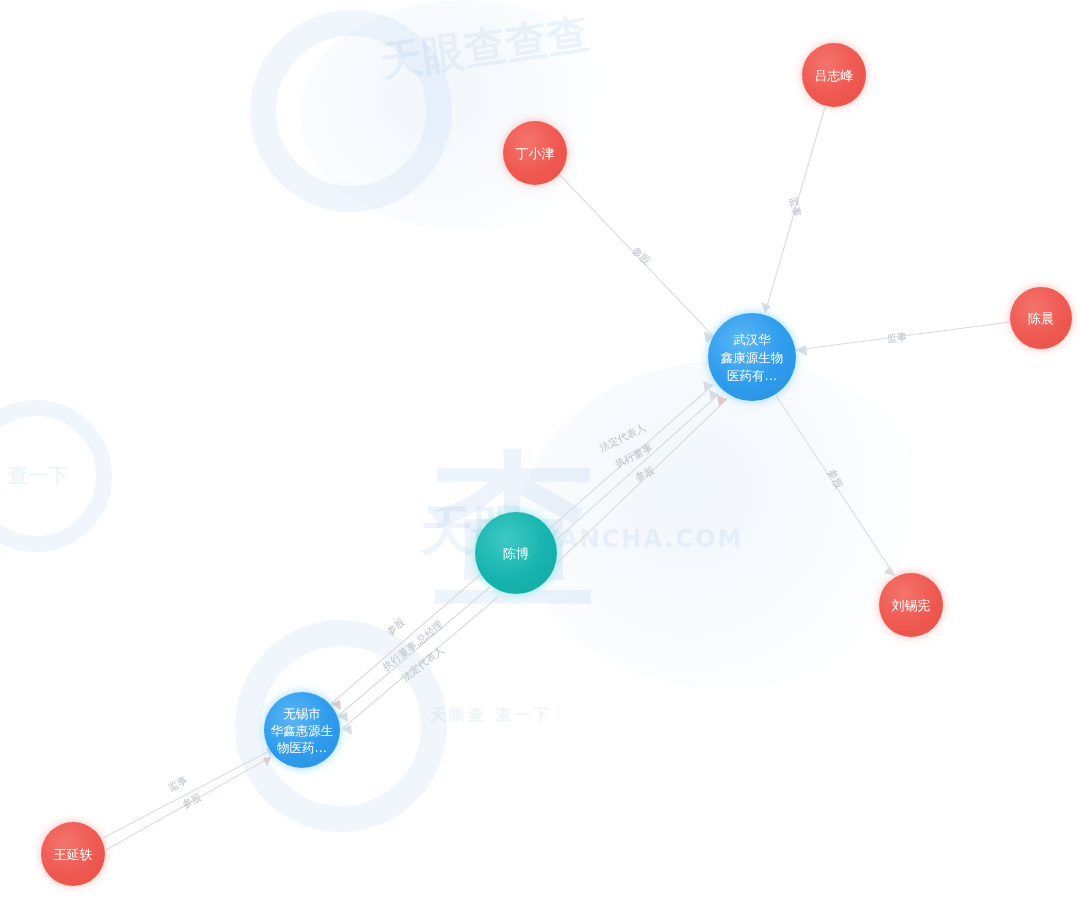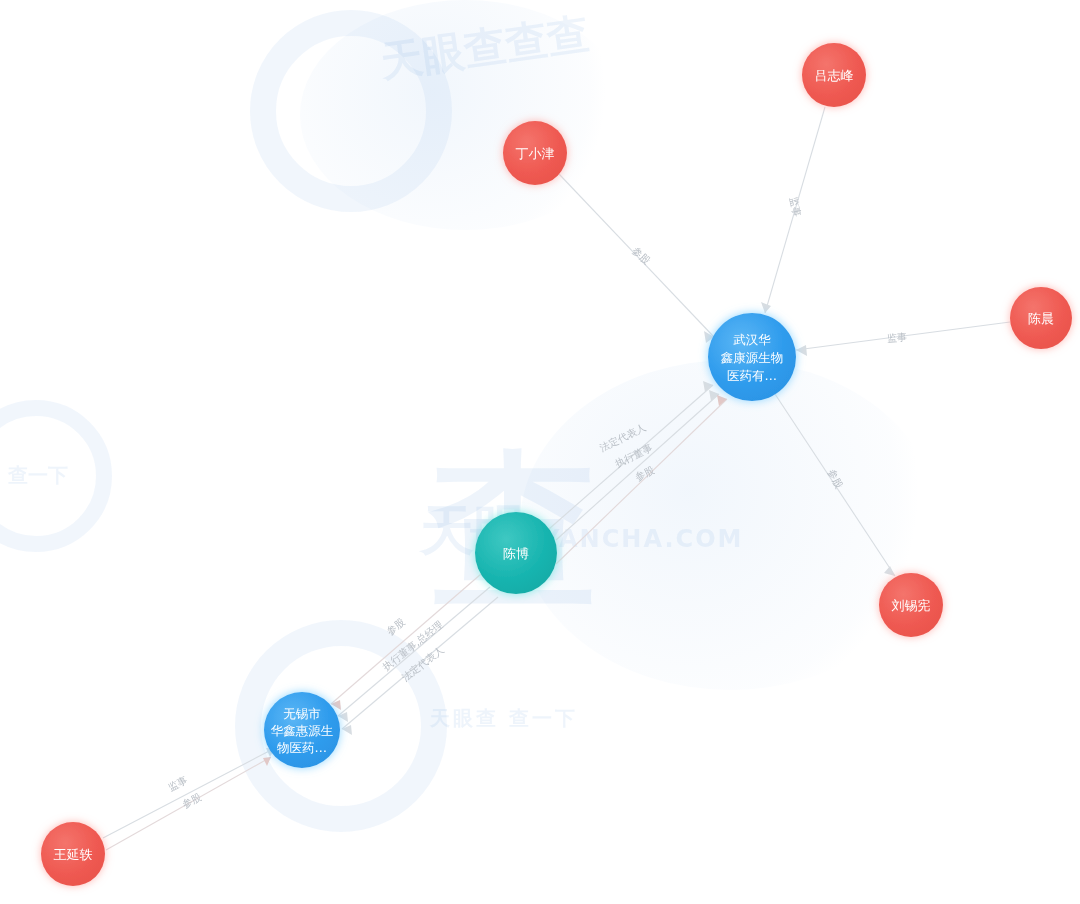--- a/index.html
+++ b/index.html
@@ -52,21 +52,21 @@
     <div class="wm wm-ring" style="left:250px;top:10px;width:150px;height:150px;"></div>
     <div class="wm wm-ring thin" style="left:-40px;top:400px;width:120px;height:120px;"></div>
     <div class="wm wm-ring" style="left:235px;top:620px;width:160px;height:160px;"></div>
     <div class="wm wm-blob" style="left:520px;top:360px;width:420px;height:330px;"></div>
     <div class="wm wm-blob" style="left:300px;top:0px;width:330px;height:230px;"></div>
     <div class="wm wm-text" style="left:430px;top:420px;font-size:168px;letter-spacing:6px;">查</div>
     <div class="wm wm-text" style="left:380px;top:20px;font-size:42px;transform:rotate(-8deg);">天眼查查查</div>
     <div class="wm wm-text" style="left:420px;top:495px;font-size:54px;">天眼</div>
     <div class="wm wm-text" style="left:470px;top:525px;font-size:24px;letter-spacing:2px;">TIANYANCHA.COM</div>
     <div class="wm wm-text" style="left:8px;top:462px;font-size:20px;">查一下</div>
-    <div class="wm wm-text" style="left:430px;top:705px;font-size:20px;letter-spacing:3px;">天眼查 查一下</div>
+    <div class="wm wm-text" style="left:430px;top:705px;font-size:16px;letter-spacing:3px;">天眼查 查一下</div>
   </div>
 
   <svg id="graph" viewBox="0 0 1080 904" xmlns="http://www.w3.org/2000/svg">
     <defs>
       <radialGradient id="gblue" cx="38%" cy="33%" r="78%">
         <stop offset="0%" stop-color="#5bb6f5"></stop>
         <stop offset="60%" stop-color="#2f9ced"></stop>
         <stop offset="100%" stop-color="#2b93e4"></stop>
       </radialGradient>
       <radialGradient id="gteal" cx="38%" cy="33%" r="78%">

